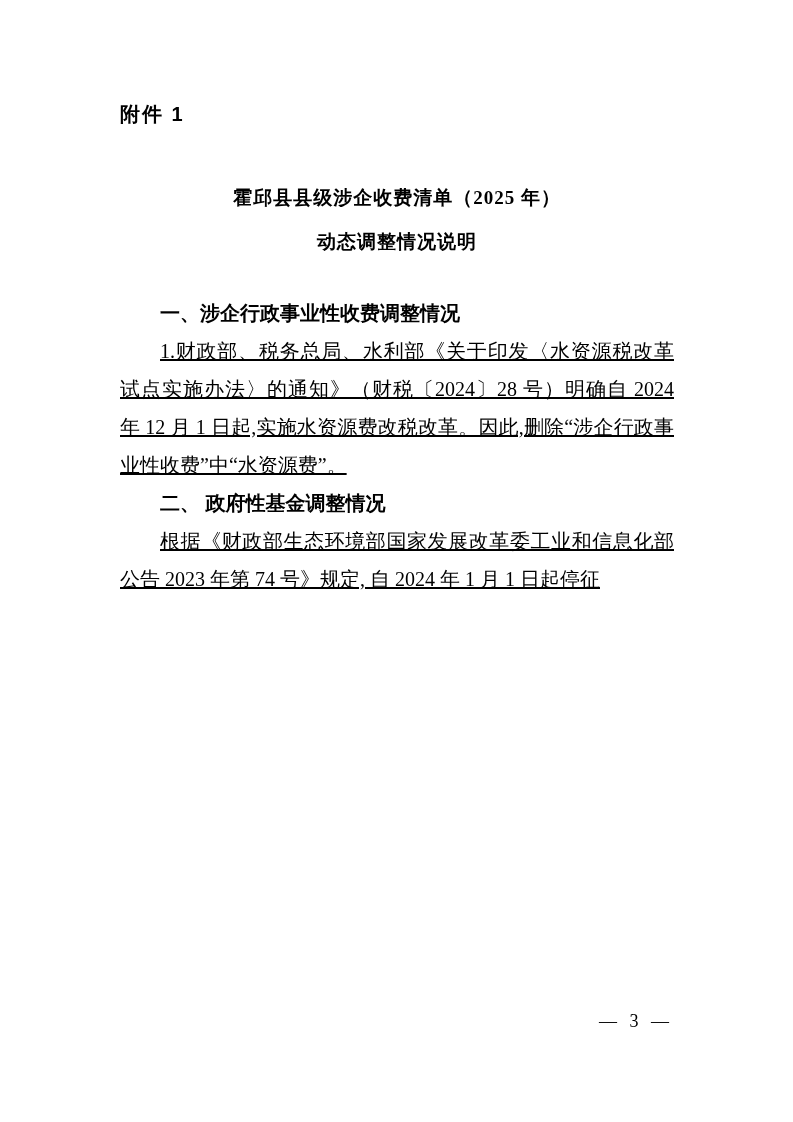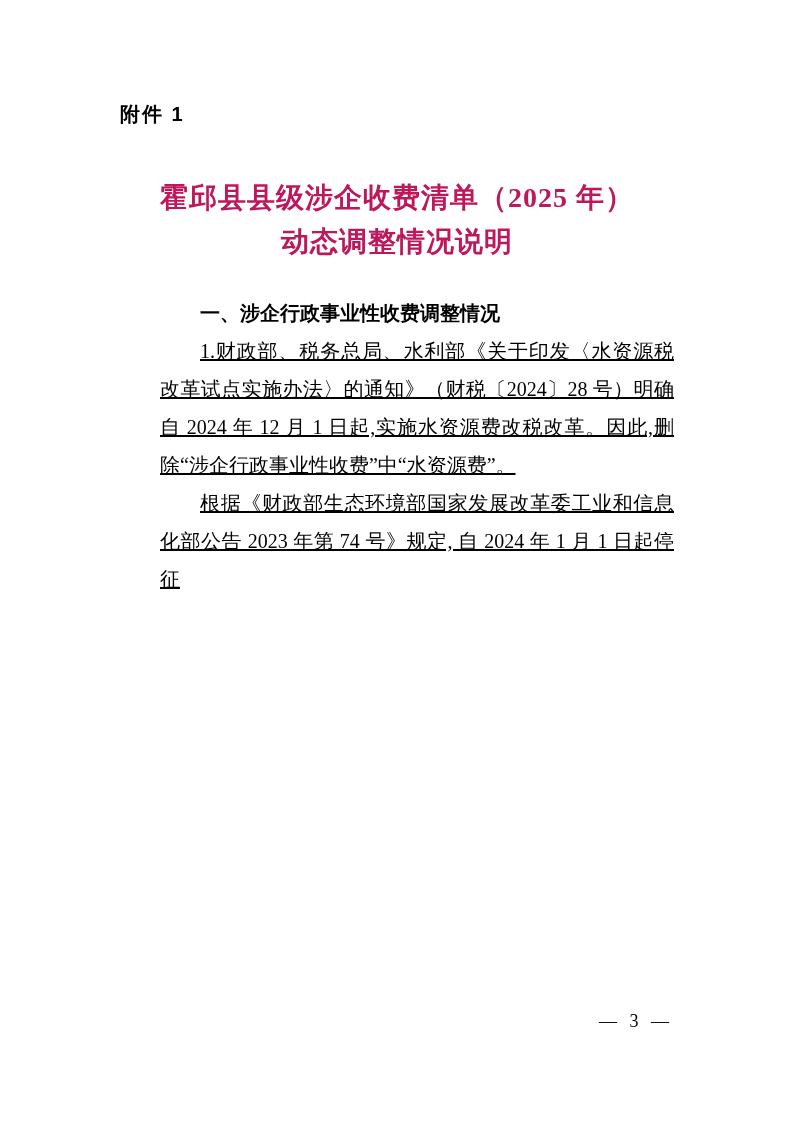--- a/index.html
+++ b/index.html
@@ -24,32 +24,31 @@
     font-size: 20px;
     line-height: 28px;
     letter-spacing: 2px;
     color: #000;
   }
   .doc-title {
     margin: 48px 0 0 0;
     text-align: center;
     font-family: "Liberation Serif", serif;
     font-weight: 700;
-    font-size: 28px;
+    font-size: 19px;
     line-height: 44px;
     letter-spacing: 1px;
-    color: #be185d;
+    color: #000000;
   }
   .body-text {
     margin-top: 30px;
     font-size: 20px;
     line-height: 38px;
     text-align: justify;
     color: #000;
-    margin-left: 40px;
   }
   .section-heading {
     font-family: "Liberation Sans", sans-serif;
     font-weight: 700;
     font-size: 20px;
     line-height: 38px;
     text-indent: 2em;
     margin: 0;
   }
   .body-text p {
@@ -81,20 +80,21 @@
   </h1>
 
   <div class="body-text">
 
     <div class="section-heading">一、涉企行政事业性收费调整情况</div>
 
     <p>1.财政部、税务总局、水利部《关于印发〈水资源税改革试点实施办法〉的通知》（财税〔2024〕28 号）明确自 2024 年 12 月 1 日起,实施水资源费改税改革。因此,删除“涉企行政事业性收费”中“水资源费”。</p>
 
 
 
+    <div class="section-heading">二、 政府性基金调整情况</div>
 
     <p>根据《财政部生态环境部国家发展改革委工业和信息化部公告 2023 年第 74 号》规定, 自 2024 年 1 月 1 日起停征</p>
 
   </div>
 
   <div class="page-number">— 3 —</div>
 
 </div>
 
 </body></html>

